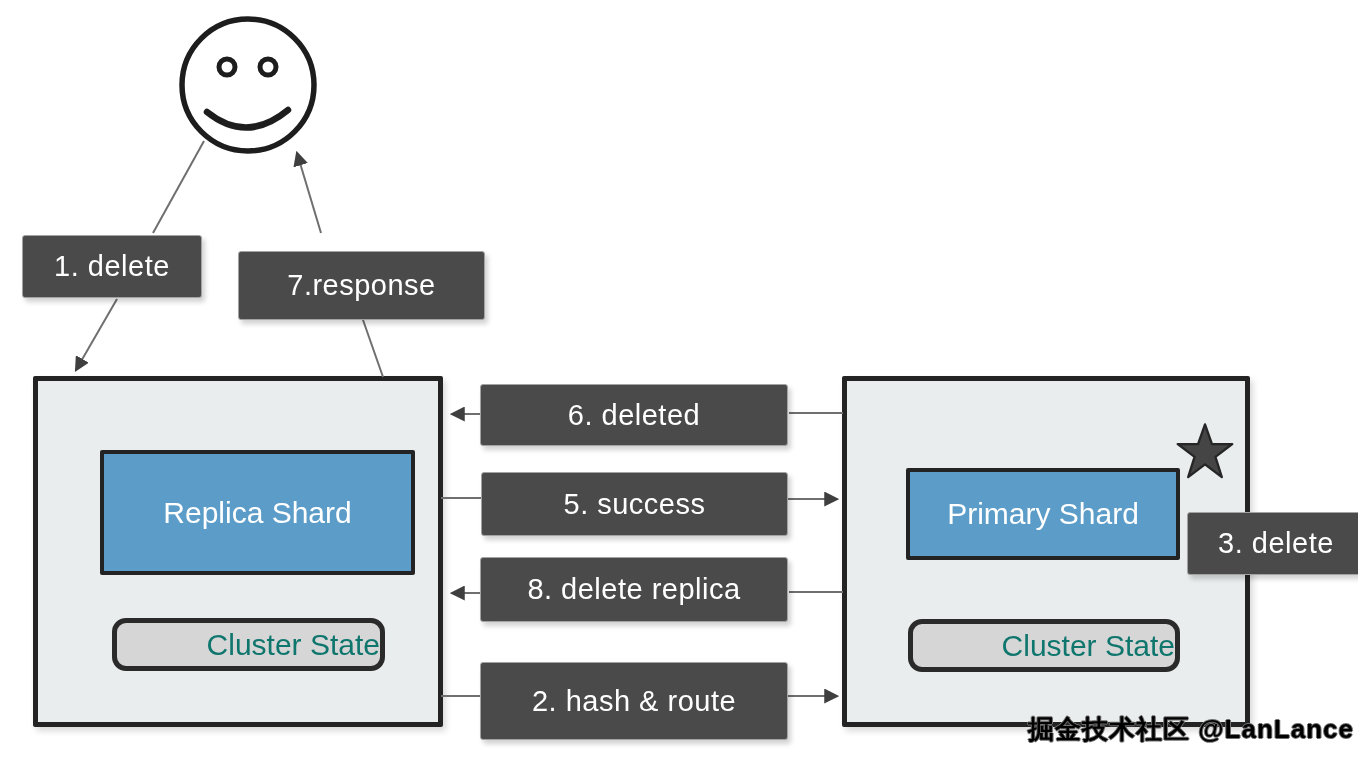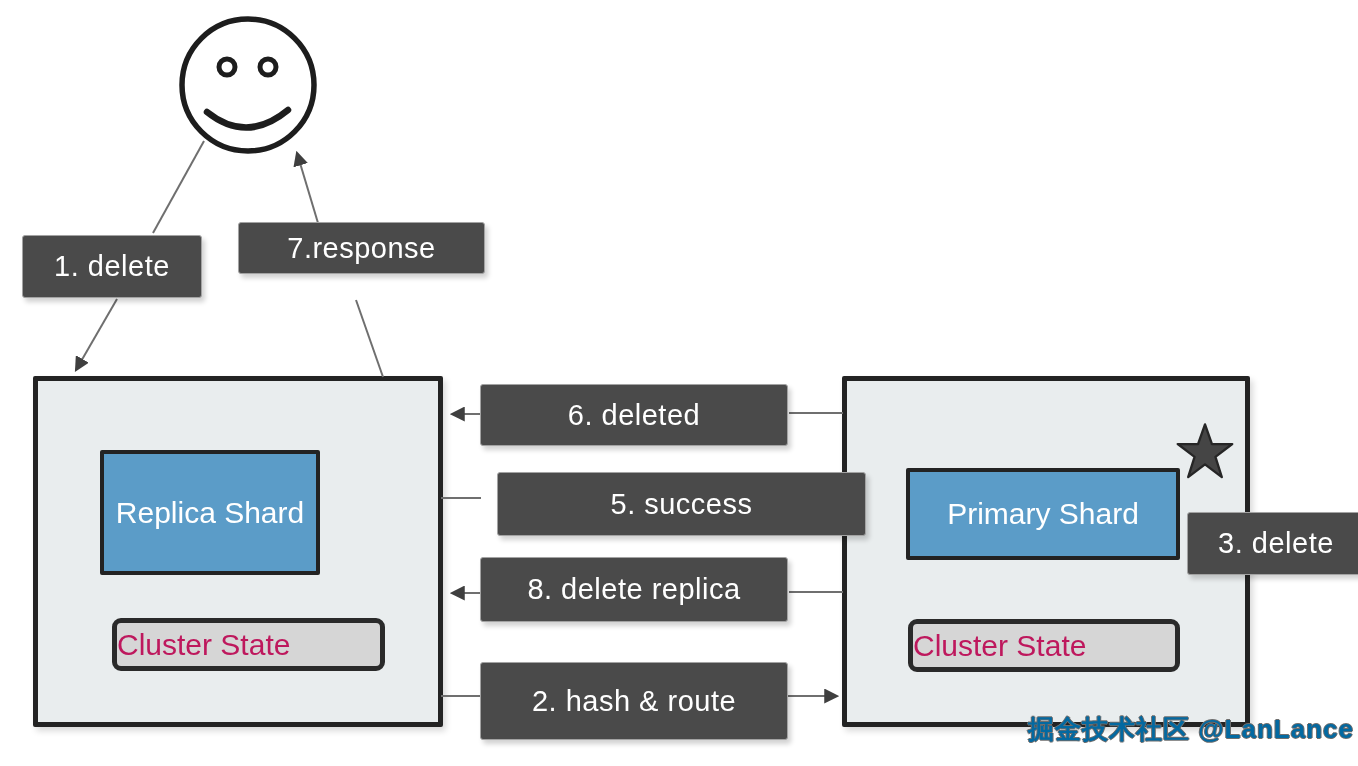--- a/index.html
+++ b/index.html
@@ -24,43 +24,43 @@
   }
   
   .shard{
     background:#5b9cc8;border:4px solid #232323;border-radius:2px;
     color:#ffffff;font-size:30px;
     display:flex;align-items:center;justify-content:center;
     z-index:2;
   }
   
   .state{
-    background:#d6d6d6;border:5px solid #2a2a2a;border-radius:9px;
-    color:#be185d;font-size:30px;
-    display:flex;align-items:center;justify-content:flex-start;
+    background:#d6d6d6;border:5px solid #2a2a2a;border-radius:14px;
+    color:#0f766e;font-size:30px;
+    display:flex;align-items:center;justify-content:flex-end;
     z-index:2;
   }
   #svg-layer{position:absolute;left:0;top:0;z-index:2;}
   #step3{left:1155px;top:512px;width:178px;height:63px;z-index:4;margin-left:32px;}
   #step1{left:22px;top:235px;width:180px;height:63px;}
-  #step7{left:238px;top:222px;width:247px;height:52px;}
+  #step7{left:238px;top:251px;width:247px;height:69px;}
   #step6{left:480px;top:384px;width:308px;height:62px;align-items:center;}
-  #step5{left:497px;top:472px;width:369px;height:64px;}
+  #step5{left:481px;top:472px;width:307px;height:64px;}
   #step4{left:480px;top:557px;width:308px;height:65px;}
   #step2{left:480px;top:662px;width:308px;height:78px;}
   #replica-node{left:33px;top:376px;width:410px;height:351px;}
   #primary-node{left:842px;top:376px;width:408px;height:351px;}
-  #replica-shard{left:100px;top:450px;width:220px;height:125px;}
+  #replica-shard{left:100px;top:450px;width:315px;height:125px;}
   #primary-shard{left:906px;top:468px;width:274px;height:92px;}
   #replica-state{left:112px;top:618px;width:273px;height:53px;}
   #primary-state{left:908px;top:619px;width:272px;height:53px;}
   #star-badge{left:1176px;top:423px;width:58px;height:56px;z-index:3;}
   #watermark{
     left:1028px;top:712px;z-index:6;
-    color:#0369a1;font-size:26px;font-weight:bold;letter-spacing:1px;
+    color:#000000;font-size:26px;font-weight:bold;letter-spacing:1px;
     text-shadow:1px 0 0 #6f6f6f,-1px 0 0 #6f6f6f,0 1px 0 #6f6f6f,0 -1px 0 #6f6f6f;
     white-space:nowrap;
     text-align:right;
   }
 </style>
 </head>
 <body>
 
 <svg id="svg-layer" width="1358" height="766" viewBox="0 0 1358 766">
   <defs>

